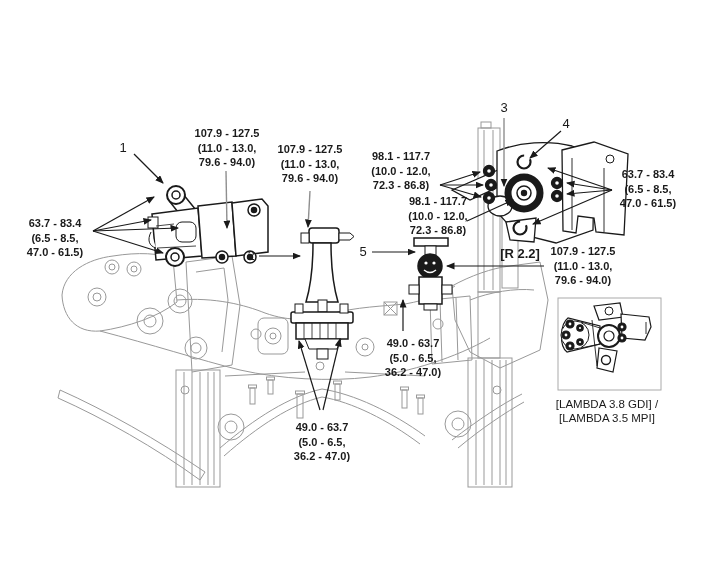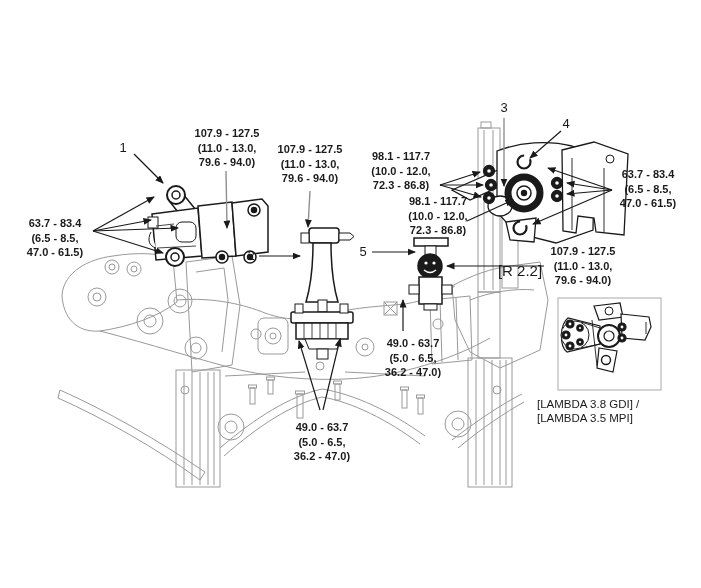--- a/index.html
+++ b/index.html
@@ -3,22 +3,22 @@
 <meta charset="utf-8">
 <style>
   html,body{margin:0;padding:0;background:#fff;}
   .stage{position:relative;width:701px;height:588px;background:#fff;overflow:hidden;
          font-family:"Liberation Sans",sans-serif;color:#1a1a1a;}
   .art{position:absolute;left:0;top:0;}
   .tq{position:absolute;text-align:center;font-size:11px;font-weight:bold;
       line-height:14.5px;white-space:nowrap;color:#1a1a1a;}
   .callout{position:absolute;font-size:13px;font-weight:normal;width:14px;text-align:center;
       line-height:14px;color:#1a1a1a;}
-  .ref{position:absolute;font-size:15px;font-weight:normal;text-align:center;color:#1a1a1a;margin-top:16px;}
-  .inset-cap{position:absolute;font-size:11.5px;font-weight:normal;text-align:left;
+  .ref{position:absolute;font-size:13px;font-weight:bold;text-align:center;color:#1a1a1a;}
+  .inset-cap{position:absolute;font-size:11.5px;font-weight:normal;text-align:center;
       line-height:14px;color:#1a1a1a;}
   .caption{position:absolute;font-size:12.5px;font-weight:bold;color:#000;white-space:nowrap;}
 </style>
 </head>
 <body>
 
 <div class="stage">
 
   <svg class="art" width="701" height="588" viewBox="0 0 701 588">
     <defs>

